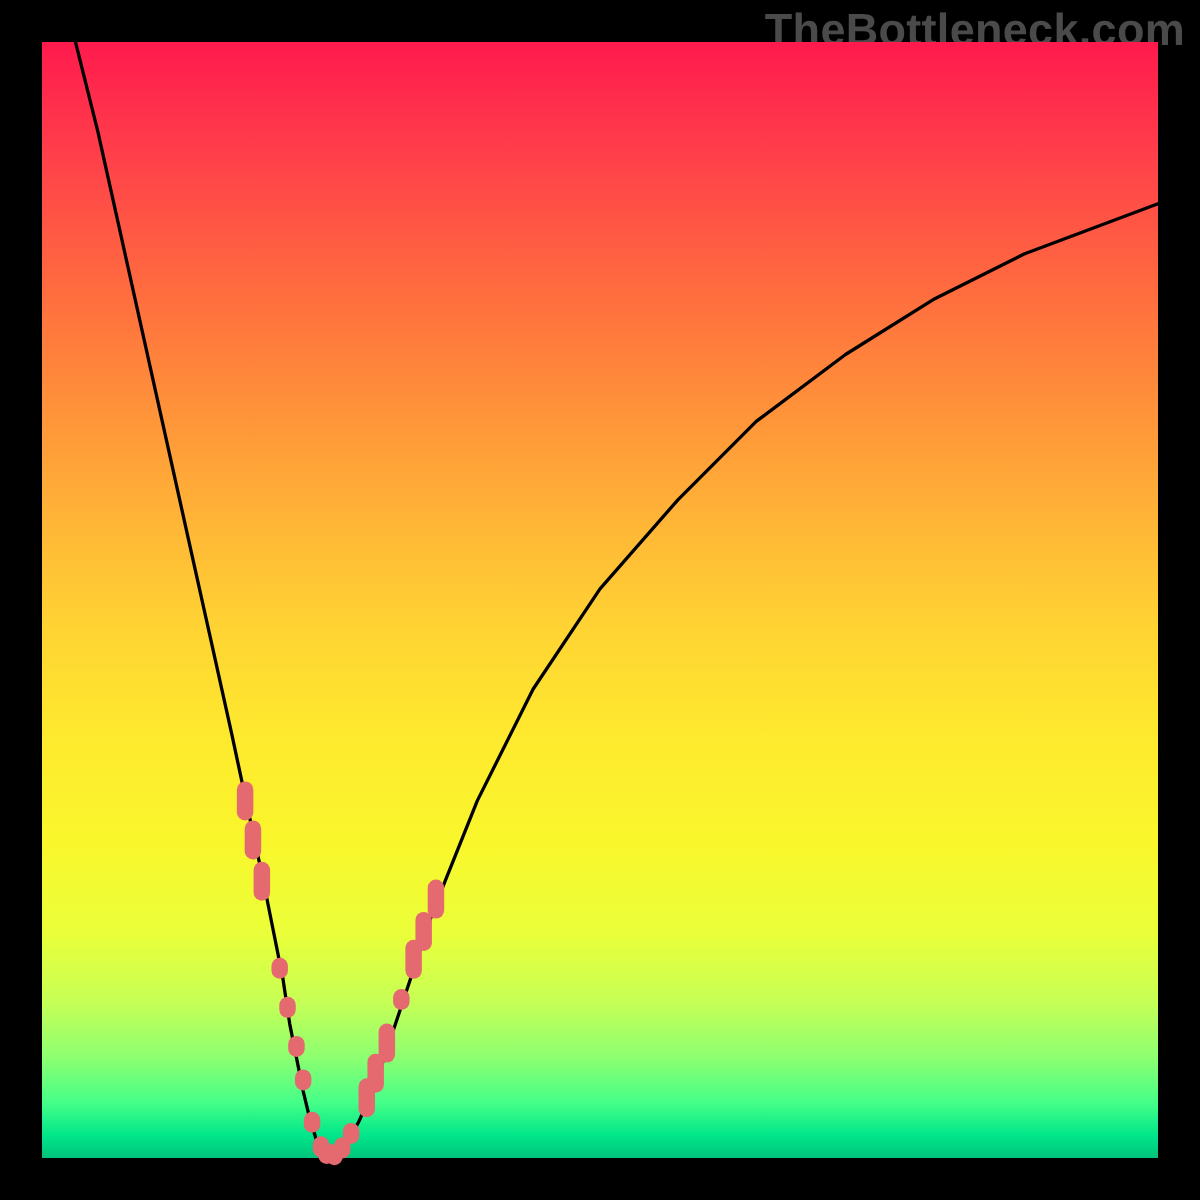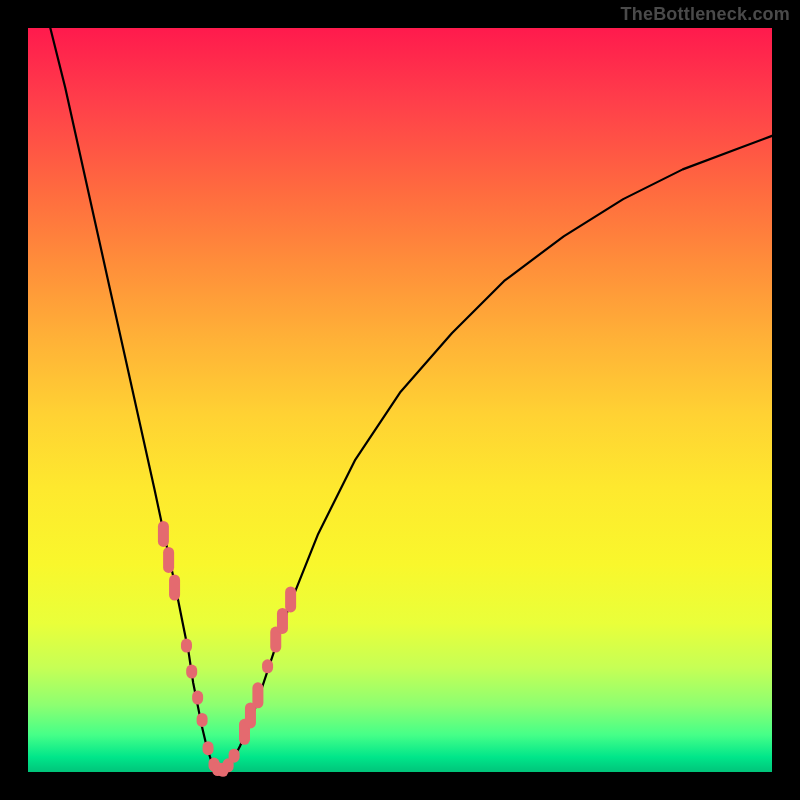--- a/index.html
+++ b/index.html
@@ -40,21 +40,21 @@
       #46ff88 95%,
       #00e68a 98%,
       #00c47a 100%
     );
   }
   .watermark {
     position: absolute;
     top: 4px;
     right: 10px;
     color: #4a4a4a;
-    font-size: 18px;
+    font-size: 30px;
     font-weight: 600;
     letter-spacing: 0.2px;
     user-select: none;
   }
   svg.curve {
     position: absolute;
     left: 0;
     top: 0;
     width: 744px;
     height: 744px;

